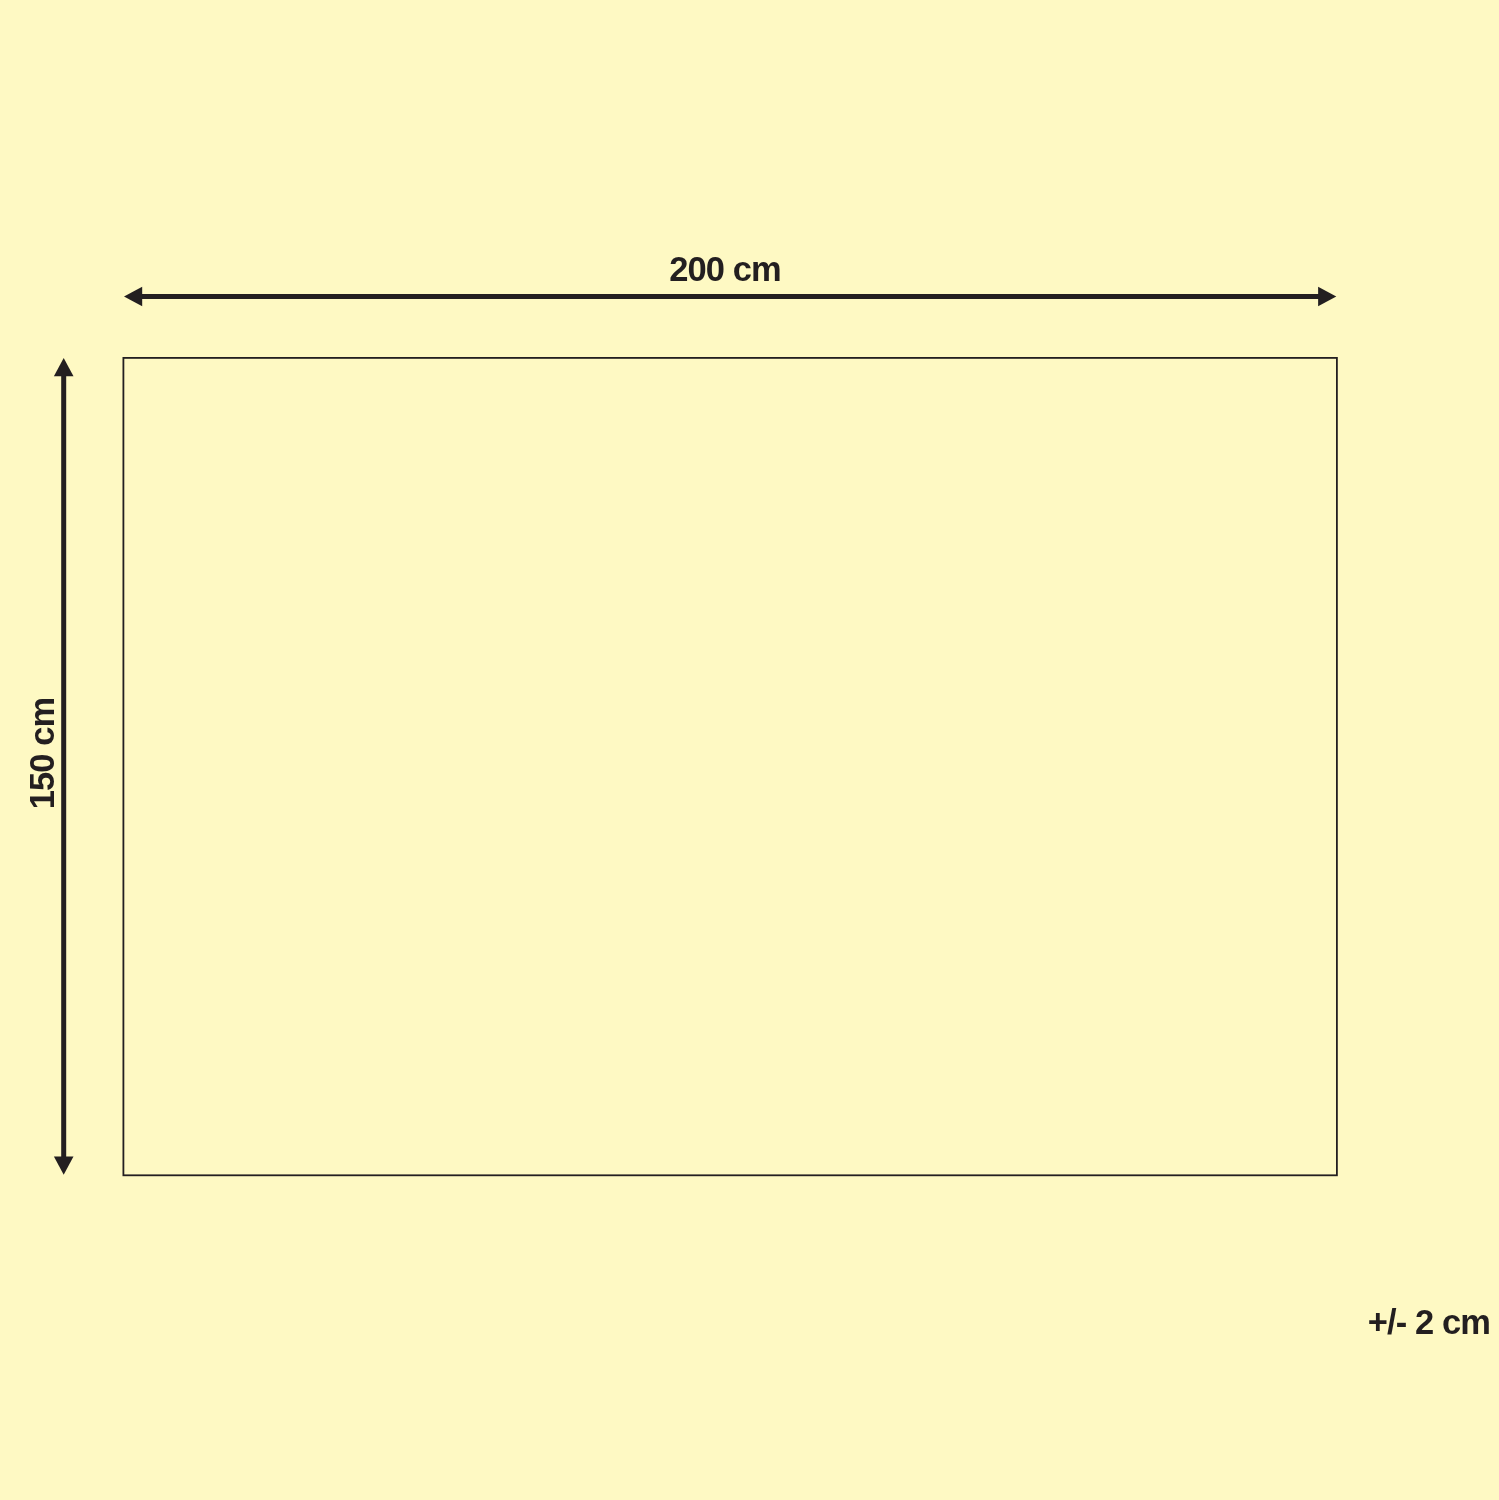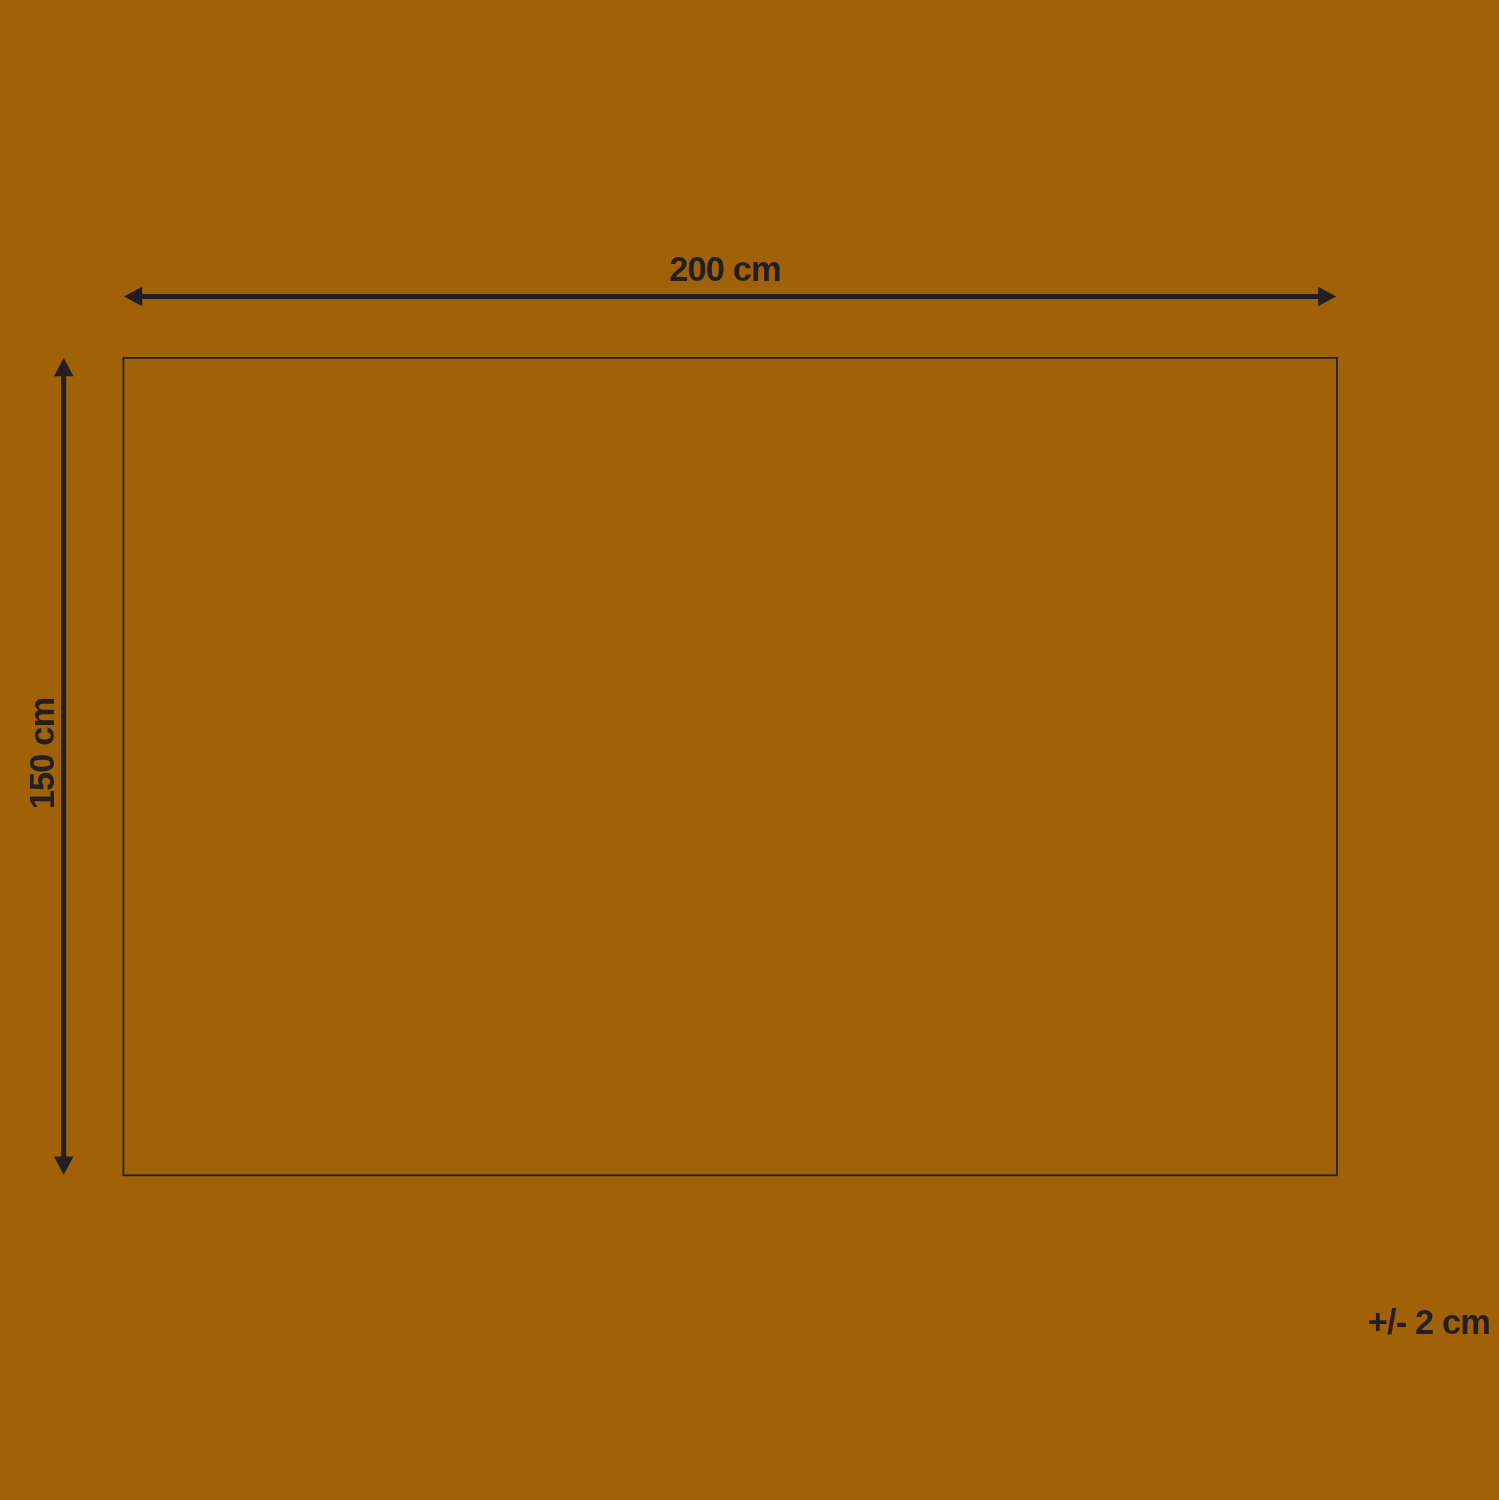--- a/index.html
+++ b/index.html
@@ -1,16 +1,16 @@
 <!DOCTYPE html>
 <html><head>
 <meta charset="utf-8">
 <style>
   html,body{margin:0;padding:0;background:#ffffff;}
-  .canvas{position:relative;width:1499px;height:1500px;background:#a16207;overflow:hidden;}
+  .canvas{position:relative;width:1499px;height:1500px;background:#fef9c3;overflow:hidden;}
   svg{display:block;}
   text{font-family:"Liberation Sans", sans-serif;font-weight:bold;fill:#231f20;letter-spacing:-0.9px;}
 </style>
 </head>
 <body>
 
 <div class="canvas">
 <svg width="1499" height="1500" viewBox="0 0 1499 1500" xmlns="http://www.w3.org/2000/svg">
 
   <rect x="123.4" y="357.9" width="1213.5" height="817.4" fill="none" stroke="#231f20" stroke-width="1.8"></rect>

